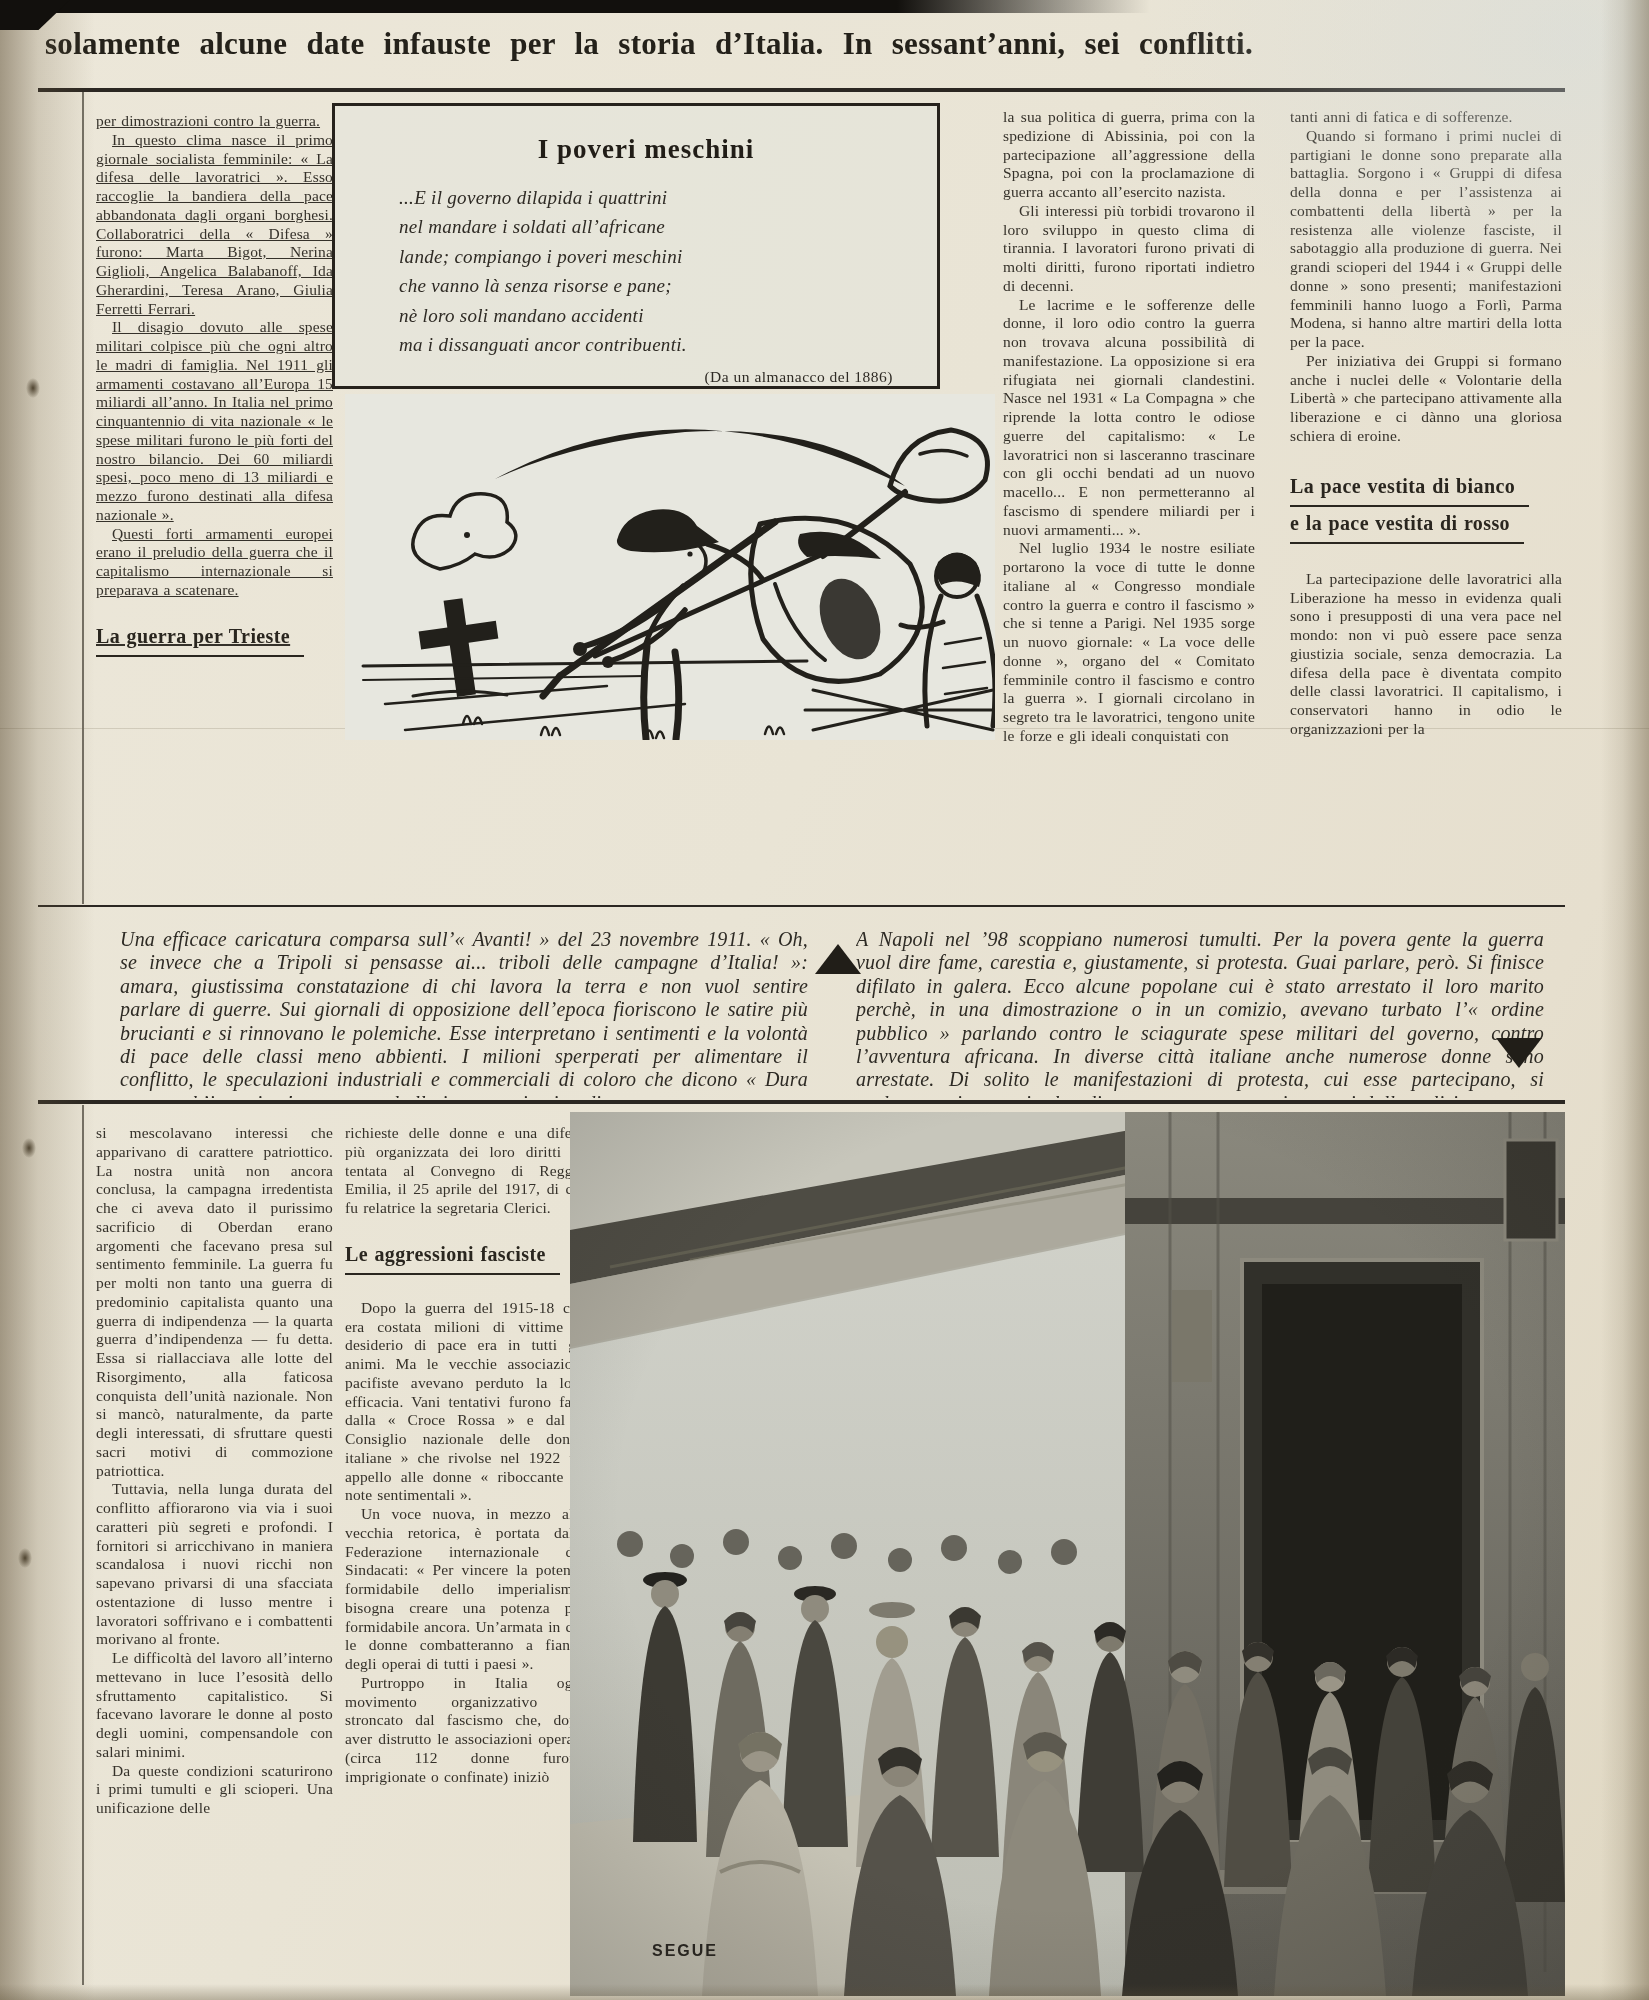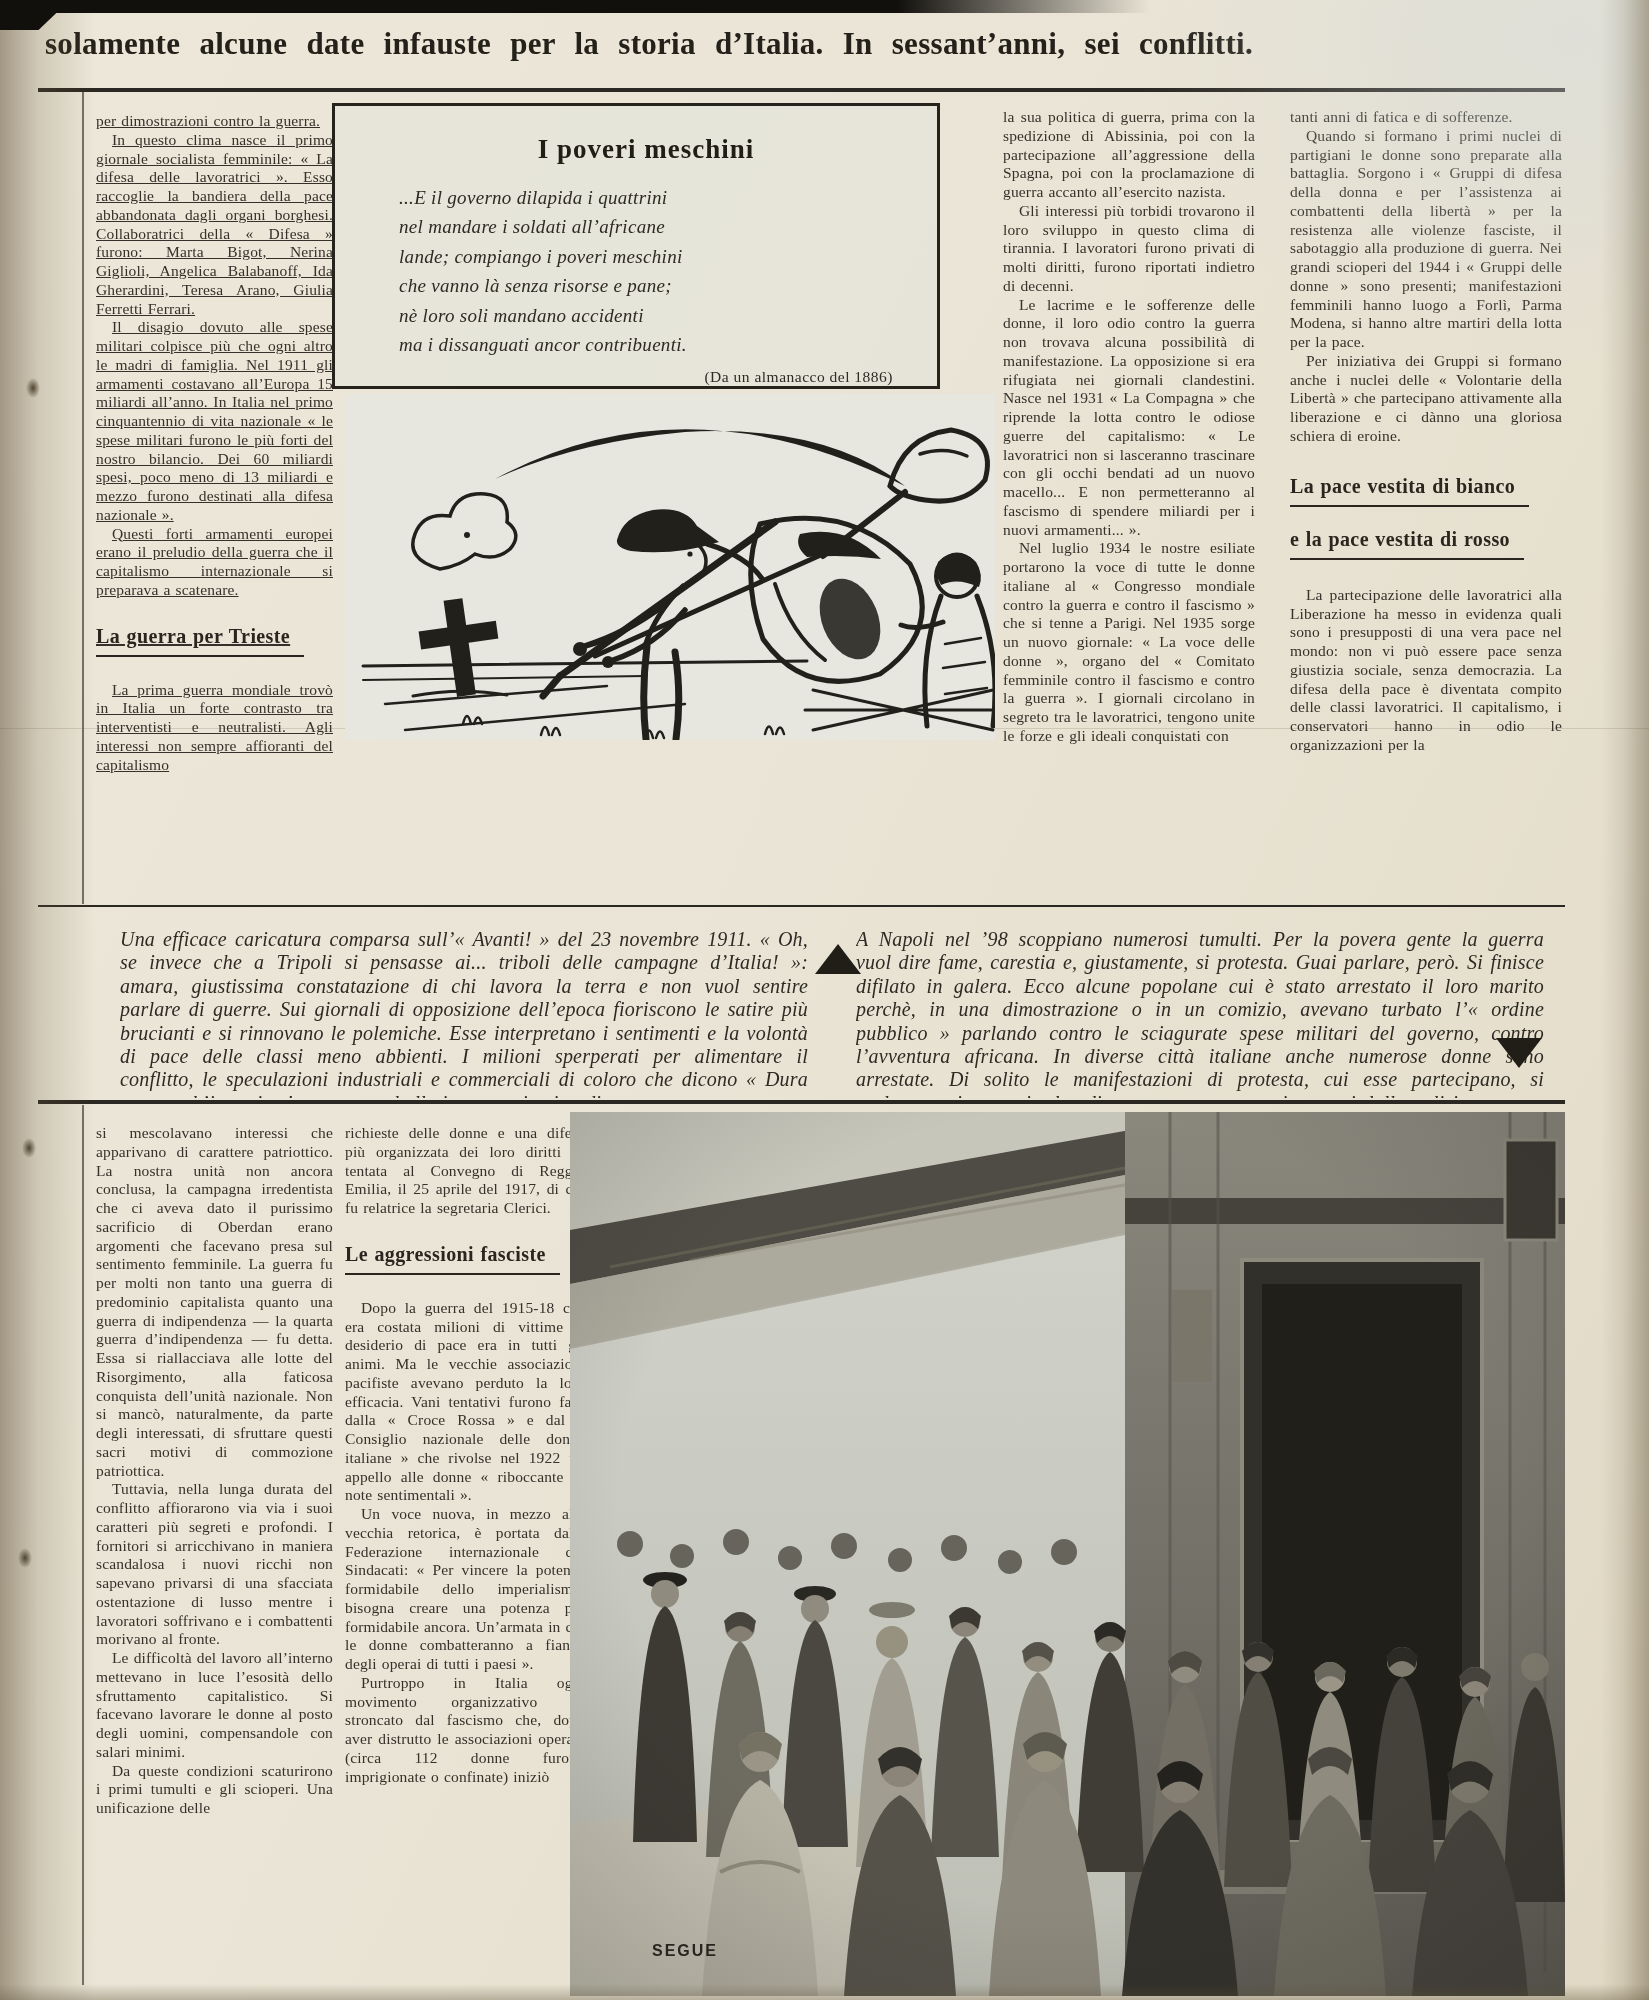--- a/index.html
+++ b/index.html
@@ -27,21 +27,21 @@
   
   .headline{position:absolute;left:45px;top:26px;width:1208px;font-weight:bold;font-size:31px;
             color:#24211a;letter-spacing:.3px;word-spacing:6px;text-align:justify;text-align-last:justify;white-space:nowrap;}
   
   .col{position:absolute;font-size:15.5px;line-height:1.21;text-align:justify;overflow:hidden;
        letter-spacing:.15px;word-spacing:1px;}
   .col p{margin:0;padding:0;}
   .col p.ind{text-indent:16px;}
   .sec-head{display:block;width:fit-content;font-weight:bold;font-size:20px;color:#2a261f;
             border-bottom:2.5px solid #2a261f;padding:0 14px 7px 0;margin:24px 0 24px 0;letter-spacing:.4px;}
-  .sec-head.two{margin:28px 0 20px 0;}
+  .sec-head.two{margin:28px 0 4px 0;}
   .sec-head.two2{margin:0 0 26px 0;}
   
   .qbox{position:absolute;left:332px;top:103px;width:608px;height:286px;border:3.5px solid #26221c;
         box-sizing:border-box;padding:26px 44px 0 64px;background:rgba(226,228,221,.45);}
   .qtitle{text-align:center;font-weight:bold;font-size:27px;color:#211d17;letter-spacing:1px;margin:2px 0 18px 0;}
   .qline{font-style:italic;font-size:19px;line-height:1.55;color:#2e2a24;letter-spacing:.3px;}
   .qattr{text-align:right;font-size:15.5px;color:#2e2a24;margin-top:8px;letter-spacing:.5px;}
   
   .caption{position:absolute;font-style:italic;font-size:20px;line-height:1.17;text-align:justify;
            color:#2d2a24;letter-spacing:.2px;word-spacing:2px;overflow:hidden;}
@@ -70,21 +70,20 @@
   <div class="rule" style="left:38px;top:905px;width:1527px;height:2px;"></div>
   <div class="rule" style="left:38px;top:1100px;width:1527px;height:4px;"></div>
   <div class="crease"></div>
 
   <div class="col" style="left:96px;top:112px;width:237px;height:792px;text-decoration:underline;">
     <p>per dimostrazioni contro la guerra.</p>
     <p class="ind">In questo clima nasce il primo giornale socialista femminile: « La difesa delle lavoratrici ». Esso raccoglie la bandiera della pace abbandonata dagli organi borghesi. Collaboratrici della « Difesa » furono: Marta Bigot, Nerina Giglioli, Angelica Balabanoff, Ida Gherardini, Teresa Arano, Giulia Ferretti Ferrari.</p>
     <p class="ind">Il disagio dovuto alle spese militari colpisce più che ogni altro le madri di famiglia. Nel 1911 gli armamenti costavano all’Europa 15 miliardi all’anno. In Italia nel primo cinquantennio di vita nazionale « le spese militari furono le più forti del nostro bilancio. Dei 60 miliardi spesi, poco meno di 13 miliardi e mezzo furono destinati alla difesa nazionale ».</p>
     <p class="ind">Questi forti armamenti europei erano il preludio della guerra che il capitalismo internazionale si preparava a scatenare.</p>
     <span class="sec-head">La guerra per Trieste</span>
-    <p class="ind">La prima guerra mondiale trovò in Italia un forte contrasto tra interventisti e neutralisti. Agli interessi non sempre affioranti del capitalismo</p>
   </div>
 
   <div class="qbox">
     <div class="qtitle">I poveri meschini</div>
     <div class="qline">...E il governo dilapida i quattrini</div>
     <div class="qline">nel mandare i soldati all’africane</div>
     <div class="qline">lande; compiango i poveri meschini</div>
     <div class="qline">che vanno là senza risorse e pane;</div>
     <div class="qline">nè loro soli mandano accidenti</div>
     <div class="qline">ma i dissanguati ancor contribuenti.</div>

